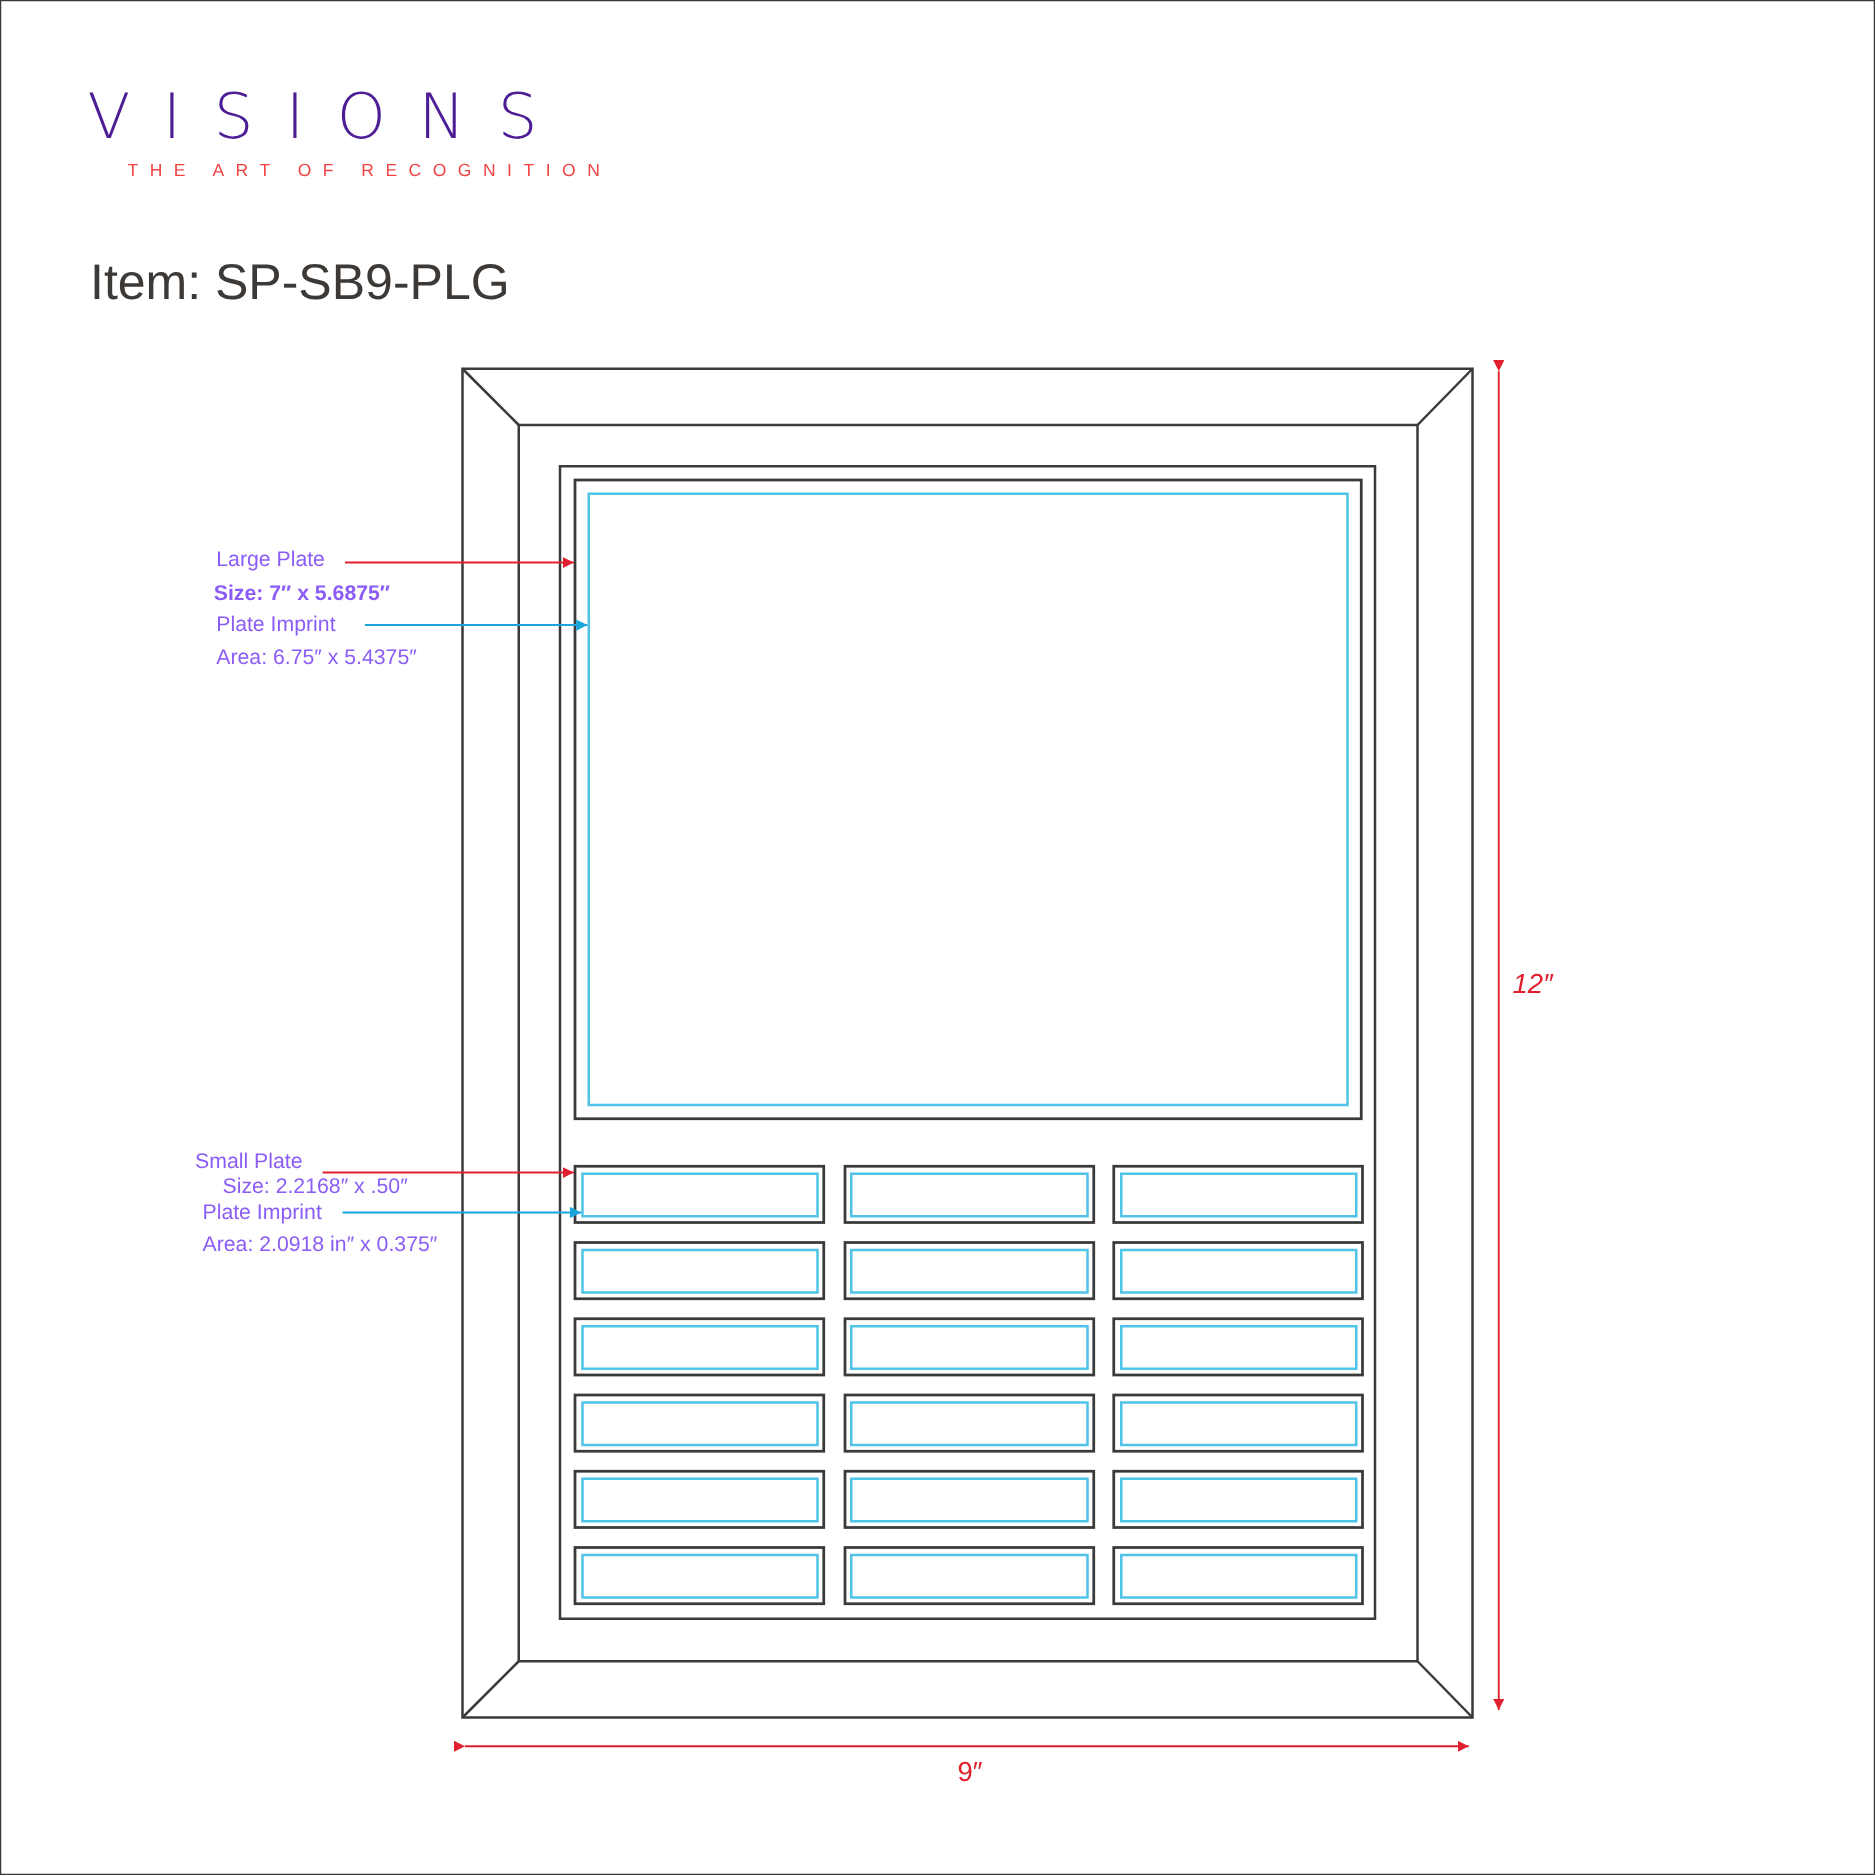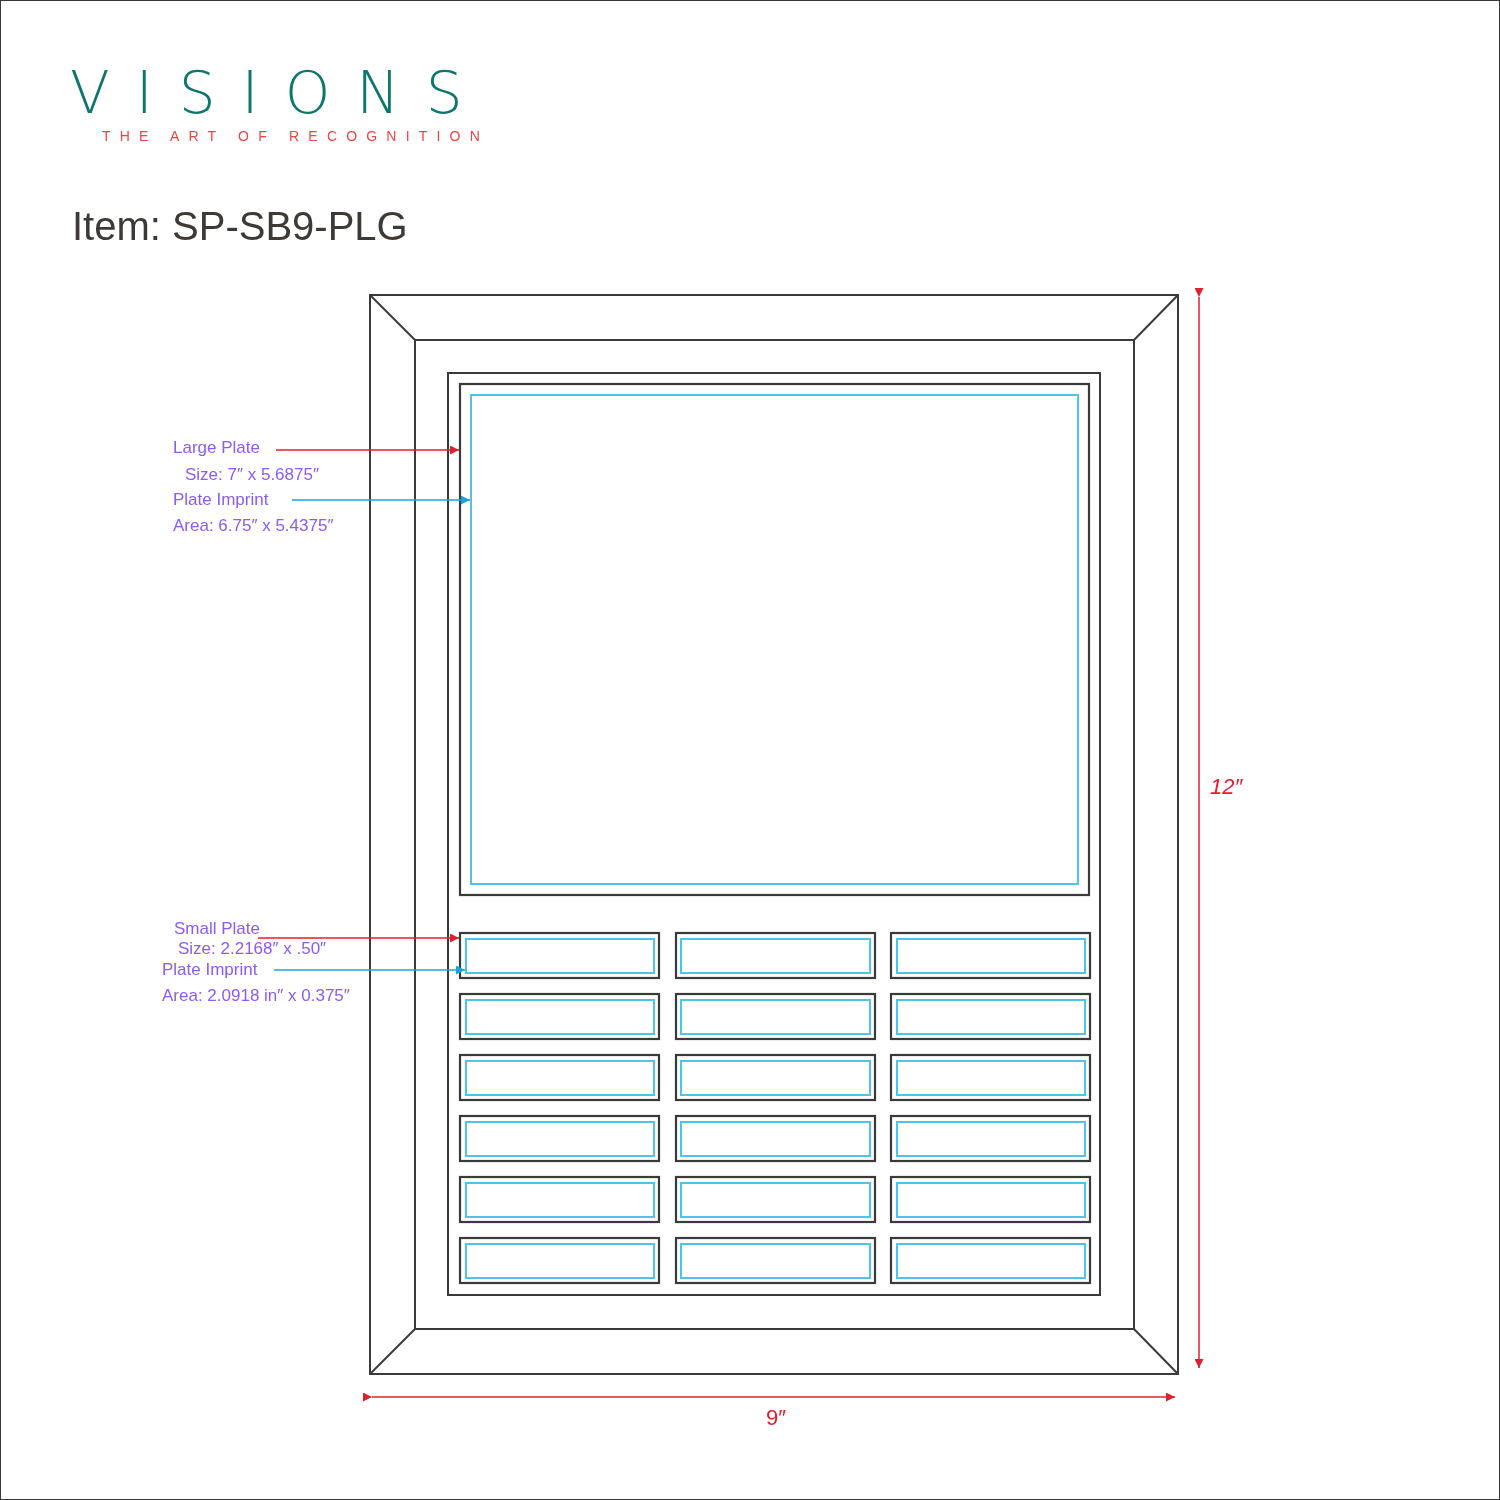--- a/index.html
+++ b/index.html
@@ -1,19 +1,19 @@
 <!DOCTYPE html>
 <html><head>
 <meta charset="utf-8">
 <style>
   html, body { margin:0; padding:0; background:#ffffff; }
   body { width:1500px; height:1500px; position:relative; overflow:hidden; font-family:"Liberation Sans", sans-serif; }
   .page-border { position:absolute; left:0; top:0; width:1498px; height:1498px; border:1px solid #3a3a3a; }
   .logo { position:absolute; left:70px; top:62px; }
-  .logo-word { font-family:"DejaVu Sans", sans-serif; font-size:58px; font-weight:300; letter-spacing:26px; color:#0f766e; line-height:62px; }
+  .logo-word { font-family:"DejaVu Sans", sans-serif; font-size:50px; font-weight:300; letter-spacing:26px; color:#4c1d95; line-height:62px; }
   .logo-tag { position:absolute; left:32px; top:66px; font-size:14px; letter-spacing:9.2px; color:#ef4444; white-space:nowrap; }
   .item-title { position:absolute; left:72px; top:176px; font-size:40px; color:#3d3936; white-space:nowrap;margin-top:28px; }
   svg { position:absolute; left:0; top:0; }
   .lbl { position:absolute; font-size:17px; white-space:nowrap; line-height:20px; }
   .red { color:#8b5cf6; }
   .blue { color:#8b5cf6; }
   .dim { position:absolute; font-size:22px; color:#e0202e; }
 </style>
 </head>
 <body>
@@ -97,23 +97,23 @@
   <line x1="276" y1="450" x2="459" y2="450" stroke="#e0202e" stroke-width="1.5" marker-end="url(#arrRed)"></line>
   <line x1="292" y1="500" x2="470" y2="500" stroke="#1aa6dc" stroke-width="1.5" marker-end="url(#arrBlue)"></line>
   <line x1="258" y1="938" x2="459" y2="938" stroke="#e0202e" stroke-width="1.5" marker-end="url(#arrRed)"></line>
   <line x1="274" y1="970" x2="465" y2="970" stroke="#1aa6dc" stroke-width="1.5" marker-end="url(#arrBlue)"></line>
 
   <line x1="1199" y1="297" x2="1199" y2="1368" stroke="#e0202e" stroke-width="1.5" marker-start="url(#arrRed)" marker-end="url(#arrRed)"></line>
   <line x1="372" y1="1397" x2="1175" y2="1397" stroke="#e0202e" stroke-width="1.5" marker-start="url(#arrRed)" marker-end="url(#arrRed)"></line>
 </svg>
 
 <div class="lbl red" style="left:173px;top:438px;">Large Plate</div>
-<div class="lbl red" style="left:185px;top:465px;">Size: 7″ x 5.6875″</div>
+<div class="lbl red" style="left:171px;top:465px;font-weight:bold;">Size: 7″ x 5.6875″</div>
 <div class="lbl blue" style="left:173px;top:490px;">Plate Imprint</div>
 <div class="lbl blue" style="left:173px;top:516px;">Area: 6.75″ x 5.4375″</div>
 
-<div class="lbl red" style="left:174px;top:919px;">Small Plate</div>
+<div class="lbl red" style="left:156px;top:919px;">Small Plate</div>
 <div class="lbl red" style="left:162px;top:939px;margin-left:16px;">Size: 2.2168″ x .50″</div>
 <div class="lbl blue" style="left:162px;top:960px;">Plate Imprint</div>
 <div class="lbl blue" style="left:162px;top:986px;">Area: 2.0918 in″ x 0.375″</div>
 
 <div class="dim" style="left:1210px;top:774px;font-style:italic;">12″</div>
 <div class="dim" style="left:766px;top:1405px;">9″</div>
 
 </body></html>

